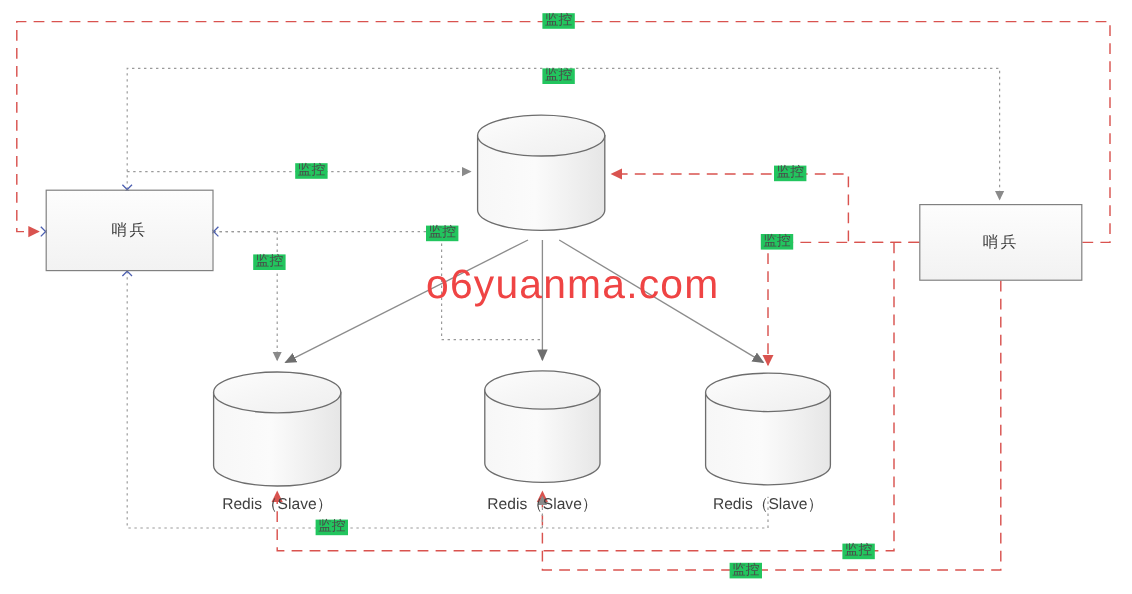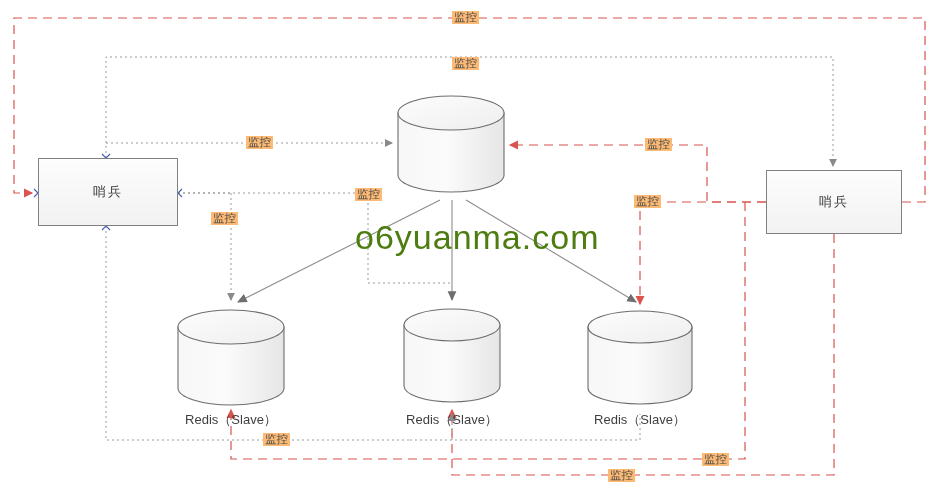--- a/index.html
+++ b/index.html
@@ -8,24 +8,24 @@
   #svg{position:absolute;left:0;top:0;width:943px;height:495px;}
 
   .node-box{position:absolute;box-sizing:border-box;border:1px solid #808080;
     background:linear-gradient(180deg,#fdfdfd 0%,#f2f2f2 100%);
     display:flex;align-items:center;justify-content:center;}
   .node-box span{font-size:13px;color:#3a3a3a;letter-spacing:2px;}
 
   .cyl-label{position:absolute;font-size:13px;color:#3f3f3f;white-space:nowrap;text-align:center;}
 
   .edge-label{position:absolute;font-size:11.5px;color:#4a4a4a;white-space:nowrap;
-    background:#fdba74;padding:0 2px;line-height:13px;font-family:Liberation Mono, monospace;}
+    background:#22c55e;padding:0 2px;line-height:13px;font-family:Liberation Mono, monospace;}
   .edge-label.red{color:#4a4a4a;}
 
-  .watermark{position:absolute;left:355px;top:218px;font-size:34px;color:#4d7c0f;
+  .watermark{position:absolute;left:355px;top:218px;font-size:34px;color:#ef4444;
     letter-spacing:1px;white-space:nowrap;font-family:"Liberation Sans",sans-serif;}
 </style>
 </head>
 <body>
 
 <div id="canvas">
 
   <svg id="svg" xmlns="http://www.w3.org/2000/svg" viewBox="0 0 943 495">
     <defs>
       <marker id="ar-red" markerWidth="9" markerHeight="9" refX="7" refY="4.5" orient="auto">

